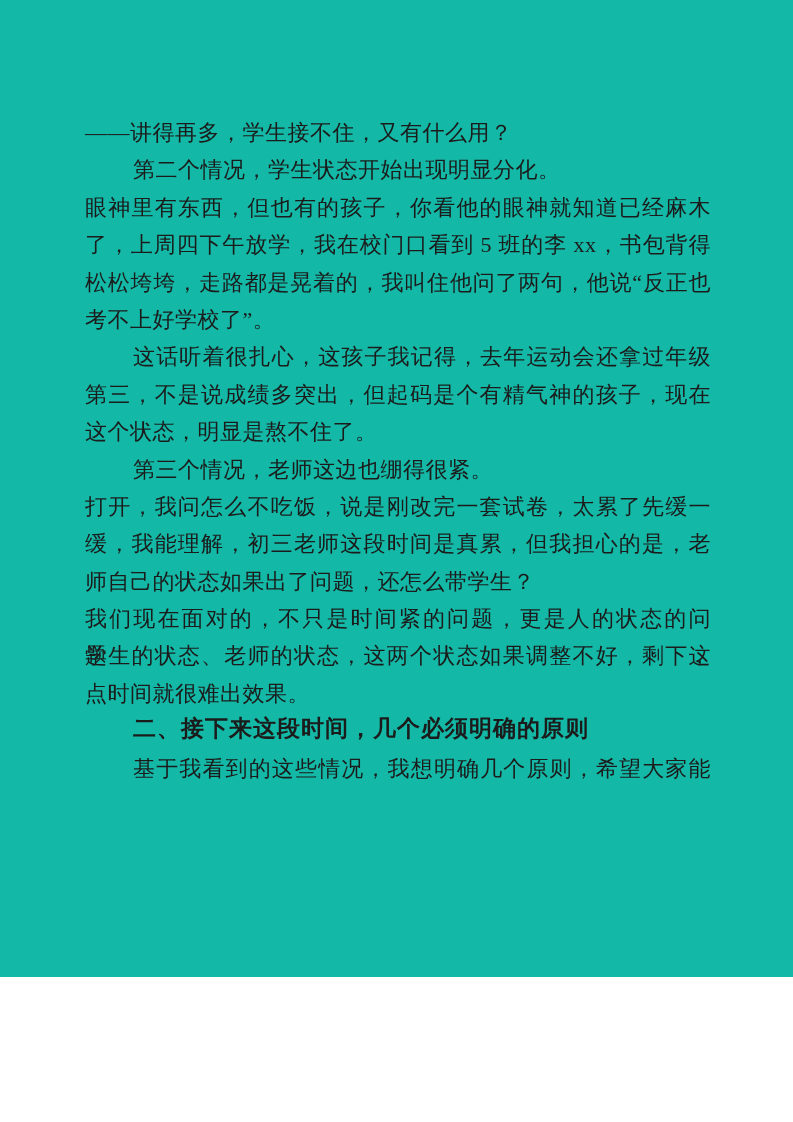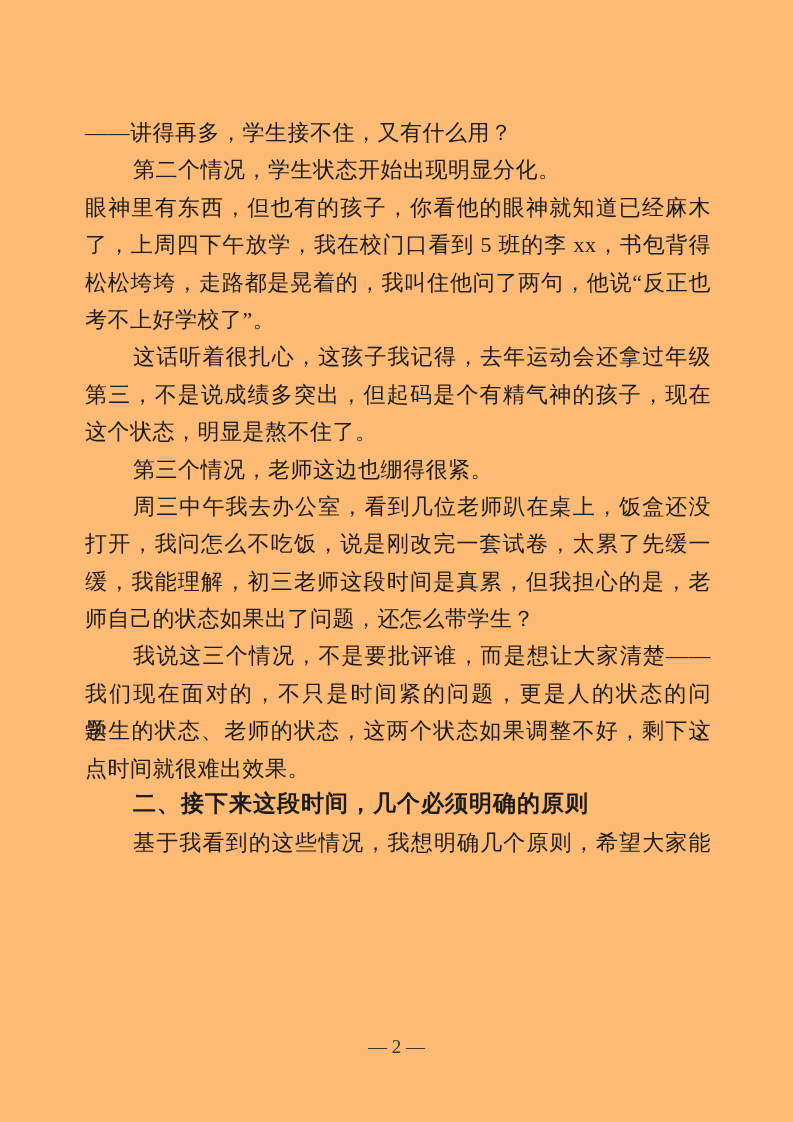--- a/index.html
+++ b/index.html
@@ -3,22 +3,22 @@
 <meta charset="utf-8">
 <style>
   html, body {
     margin: 0;
     padding: 0;
     background: #ffffff;
   }
   .page {
     position: relative;
     width: 793px;
-    height: 1122px;
-    background: #fdba74;
+    height: 977px;
+    background: #14b8a6;
     overflow: hidden;
     font-family: "Liberation Serif", "DejaVu Serif", serif;
     color: #1b1b1b;
   }
   .content {
     position: absolute;
     left: 85px;
     top: 114px;
     width: 626px;
   }
@@ -63,25 +63,23 @@
     <div class="line">——讲得再多，学生接不住，又有什么用？</div>
     <div class="line indent">第二个情况，学生状态开始出现明显分化。</div>
     <div class="line fill">眼神里有东西，但也有的孩子，你看他的眼神就知道已经麻木</div>
     <div class="line fill">了，上周四下午放学，我在校门口看到 5 班的李 xx，书包背得</div>
     <div class="line fill">松松垮垮，走路都是晃着的，我叫住他问了两句，他说“反正也</div>
     <div class="line">考不上好学校了”。</div>
     <div class="line indent fill">这话听着很扎心，这孩子我记得，去年运动会还拿过年级</div>
     <div class="line fill">第三，不是说成绩多突出，但起码是个有精气神的孩子，现在</div>
     <div class="line">这个状态，明显是熬不住了。</div>
     <div class="line indent">第三个情况，老师这边也绷得很紧。</div>
-    <div class="line indent fill">周三中午我去办公室，看到几位老师趴在桌上，饭盒还没</div>
     <div class="line fill">打开，我问怎么不吃饭，说是刚改完一套试卷，太累了先缓一</div>
     <div class="line fill">缓，我能理解，初三老师这段时间是真累，但我担心的是，老</div>
     <div class="line">师自己的状态如果出了问题，还怎么带学生？</div>
-    <div class="line indent fill">我说这三个情况，不是要批评谁，而是想让大家清楚——</div>
     <div class="line fill">我们现在面对的，不只是时间紧的问题，更是人的状态的问题，</div>
     <div class="line fill">学生的状态、老师的状态，这两个状态如果调整不好，剩下这</div>
     <div class="line">点时间就很难出效果。</div>
     <div class="line indent heading">二、接下来这段时间，几个必须明确的原则</div>
     <div class="line indent fill">基于我看到的这些情况，我想明确几个原则，希望大家能</div>
   </div>
   <div class="footer">
     <span>— 2 —</span>
   </div>
 </div>

